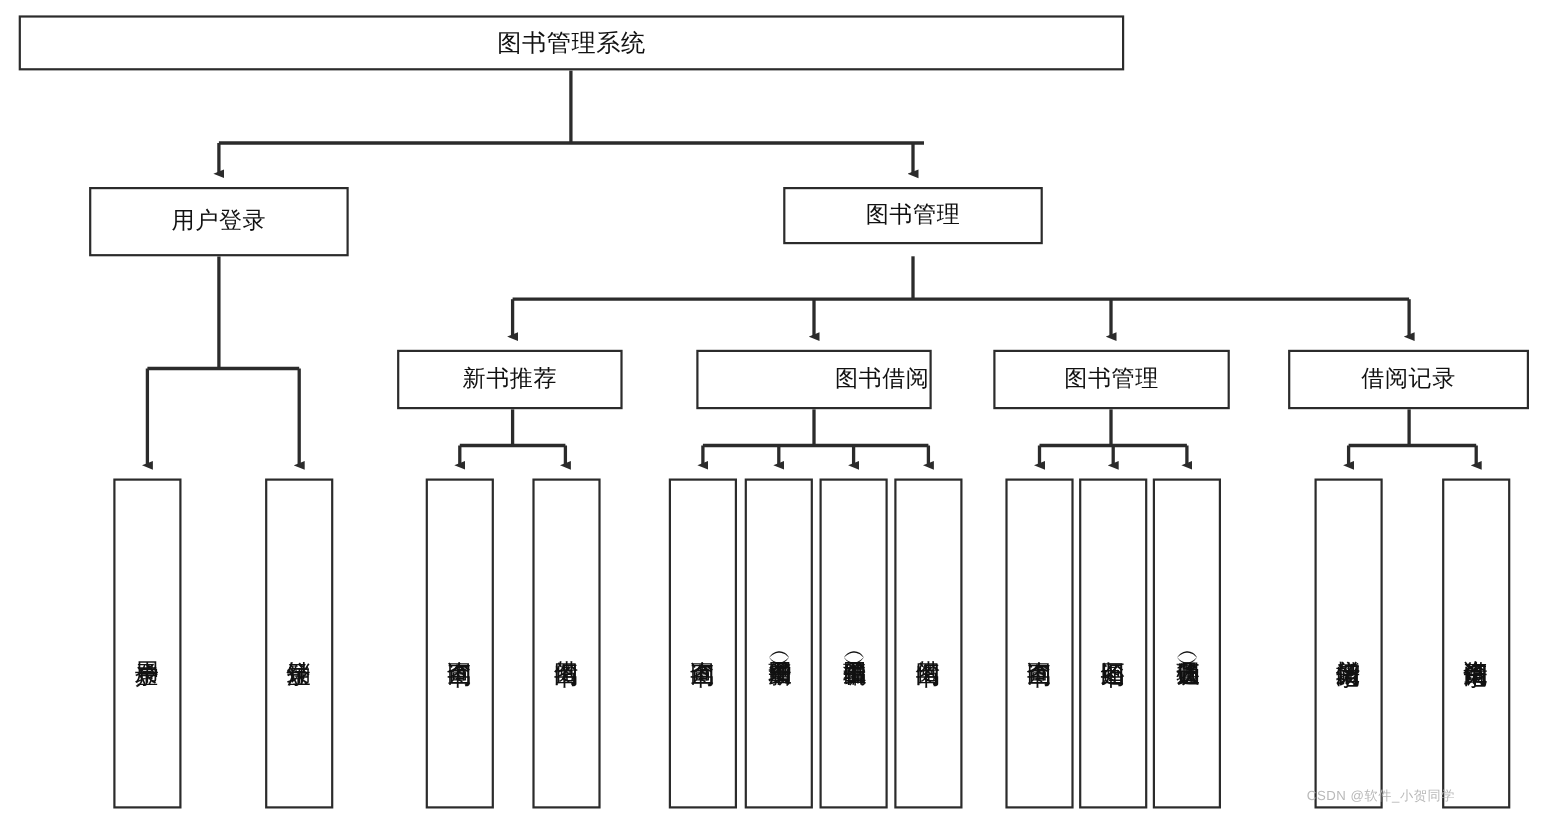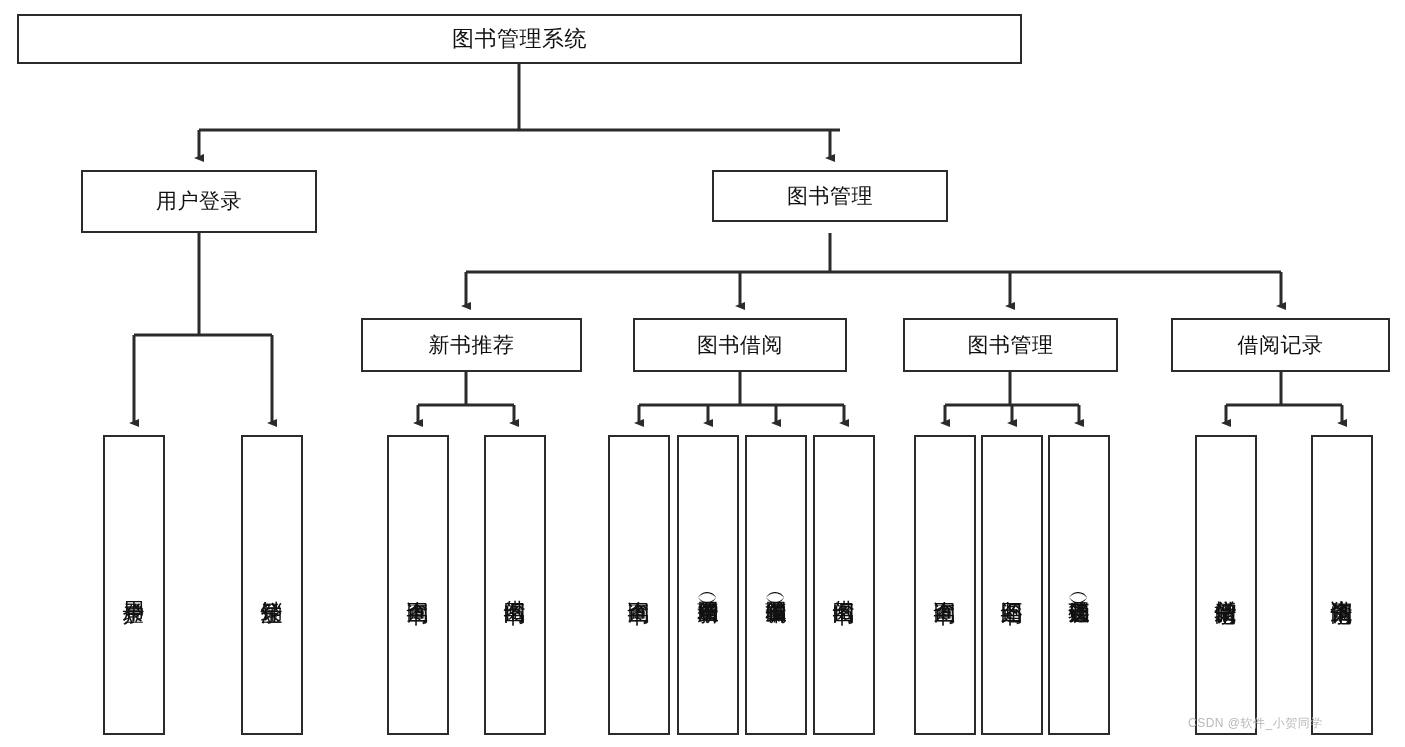--- a/index.html
+++ b/index.html
@@ -123,25 +123,25 @@
   </div>
 
   <div class="node horizontal" style="left:81px; top:170px; width:236px; height:63px;">
     <span>用户登录</span>
   </div>
 
   <div class="node horizontal" style="left:712px; top:170px; width:236px; height:52px;text-align:right;">
     <span>图书管理</span>
   </div>
 
-  <div class="node horizontal" style="left:361px; top:318px; width:221px; height:54px;">
+  <div class="node horizontal" style="left:361px; top:318px; width:205px; height:54px;">
     <span>新书推荐</span>
   </div>
 
-  <div class="node horizontal" style="left:633px; top:318px; width:214px; height:54px;">
+  <div class="node horizontal" style="left:633px; top:318px; width:214px; height:54px;justify-content:flex-end;">
     <span>图书借阅</span>
   </div>
 
   <div class="node horizontal" style="left:903px; top:318px; width:215px; height:54px;">
     <span>图书管理</span>
   </div>
 
   <div class="node horizontal" style="left:1171px; top:318px; width:219px; height:54px;">
     <span>借阅记录</span>
   </div>

